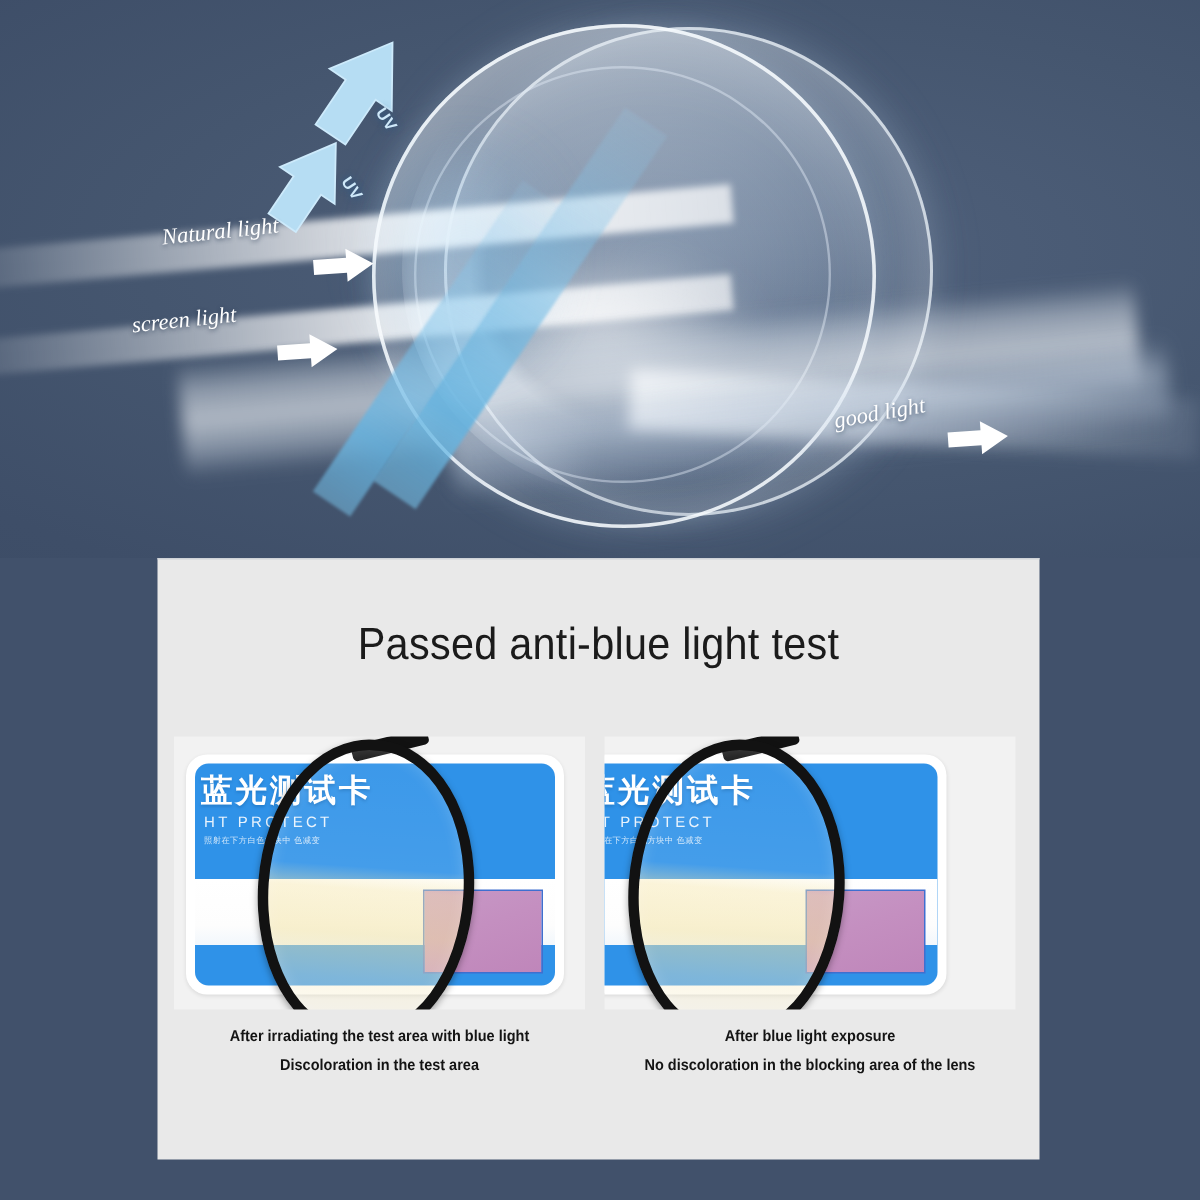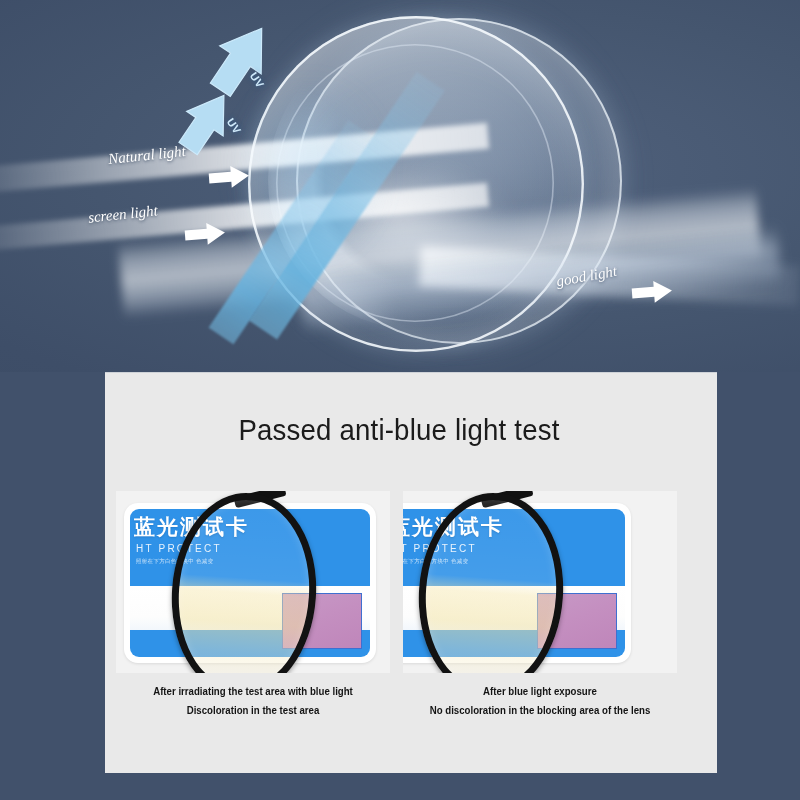--- a/index.html
+++ b/index.html
@@ -124,21 +124,20 @@
     font-size:15px;font-style:italic;white-space:nowrap;
     text-shadow:0 1px 3px rgba(40,58,86,.7);
   }
 
   
   #panel{
     position:absolute;left:105px;top:372px;width:588px;height:400px;
     background:#e9e9e9;
     border-top:1px solid #cfd3d8;
     overflow:hidden;
-    padding-left:24px;
   }
   #panelTitle{
     position:absolute;left:0;top:40px;width:588px;text-align:center;
     font-family:"Liberation Sans", sans-serif;
     font-size:30px;font-weight:400;color:#1b1b1b;letter-spacing:.2px;
     font-stretch:condensed;
     transform:scaleX(.92);
   }
 
   .photo{position:absolute;top:118px;width:274px;height:182px;overflow:hidden;background:#f2f2f2;}

